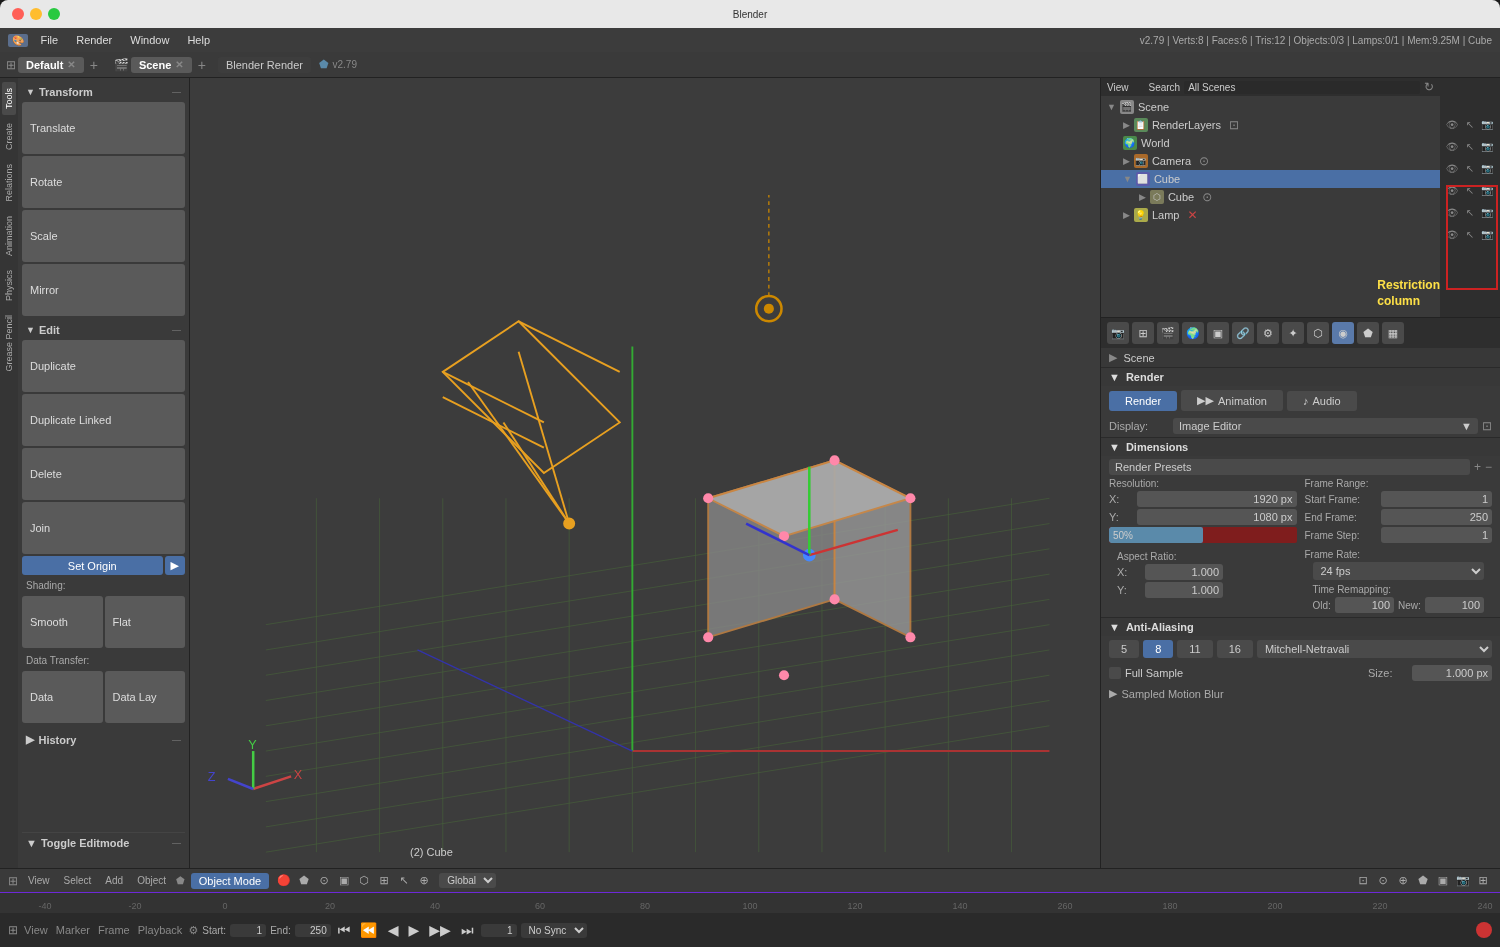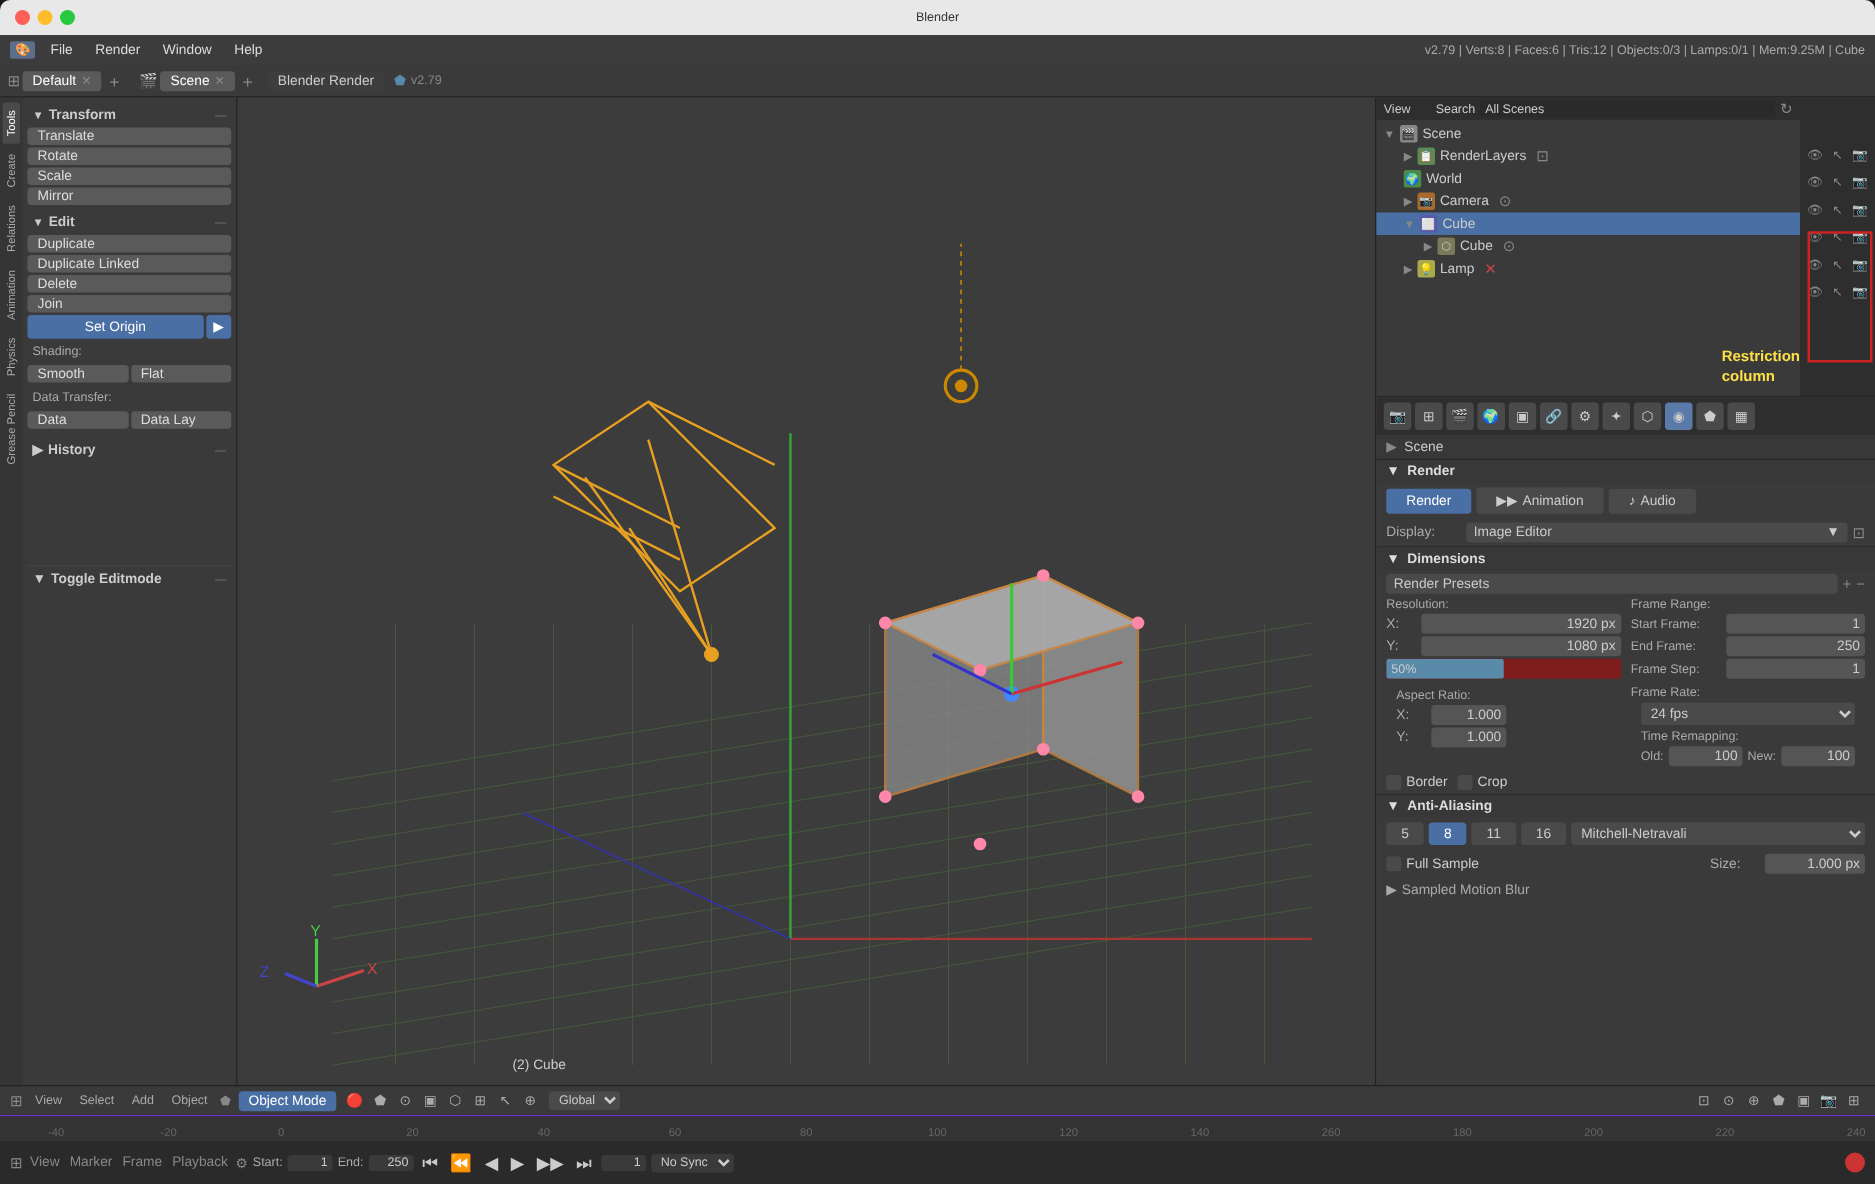--- a/index.html
+++ b/index.html
@@ -79,20 +79,21 @@
     }
     .tab {
       display: flex;
       align-items: flex-start;
       background: #4a4a4a;
       border-radius: 3px;
       padding: 2px 8px;
       color: #ccc;
       font-size: 11px;
       gap: 4px;
+      font-weight: bold;
     }
     .tab.active { background: #5a5a5a; color: #fff; }
     .tab-close { color: #888; font-size: 10px; cursor: pointer; }
     .tab-add { color: #888; font-size: 14px; cursor: pointer; padding: 0 4px; }
     .render-engine {
       background: #3d3d3d;
       color: #ccc;
       font-size: 11px;
       padding: 2px 8px;
       border-radius: 3px;
@@ -127,21 +128,21 @@
       gap: 4px;
     }
     .section-header .arrow { font-size: 9px; }
     .tool-btn {
       display: block;
       width: 100%;
       background: #5a5a5a;
       color: #ddd;
       border: none;
       border-radius: 3px;
-      padding: 1px 8px;
+      padding: 20px 8px;
       margin: 2px 0;
       font-size: 11px;
       text-align: left;
       cursor: pointer;
     }
     .tool-btn-blue {
       background: #4a6fa5;
       color: #fff;
     }
     .tool-btn-row {
@@ -461,21 +462,21 @@
       text-align: right;
     }
     .aspect-row {
       display: flex;
       align-items: center;
       gap: 4px;
       margin: 2px 0;
       padding: 0 8px;
     }
     .aspect-field {
-      width: 60px;
+      width: 78px;
       background: #555;
       color: #ccc;
       border: none;
       border-radius: 3px;
       padding: 2px 4px;
       font-size: 11px;
       text-align: right;
     }
     .rate-select {
       flex: 1;
@@ -1148,30 +1149,20 @@
             <div style="color:#aaa;font-size:10px;margin:4px 8px 2px 8px;">Time Remapping:</div>
             <div style="display:flex;align-items:center;gap:4px;margin:2px 8px;">
               <span style="color:#aaa;font-size:10px;">Old:</span>
               <div class="frame-field" style="width:44px;">100</div>
               <span style="color:#aaa;font-size:10px;">New:</span>
               <div class="frame-field" style="width:44px;">100</div>
             </div>
           </div>
         </div>
 
-        <div class="border-row">
-          <label class="checkbox-label">
-            <div class="cb"></div>
-            <span>Border</span>
-          </label>
-          <label class="checkbox-label">
-            <div class="cb"></div>
-            <span>Crop</span>
-          </label>
-        </div>
       </div>
 
       <div class="props-section aa-section">
         <div class="props-section-header">
           <span>▼</span>
           <span>Anti-Aliasing</span>
         </div>
         <div class="aa-buttons">
           <button class="aa-btn">5</button>
           <button class="aa-btn active">8</button>

